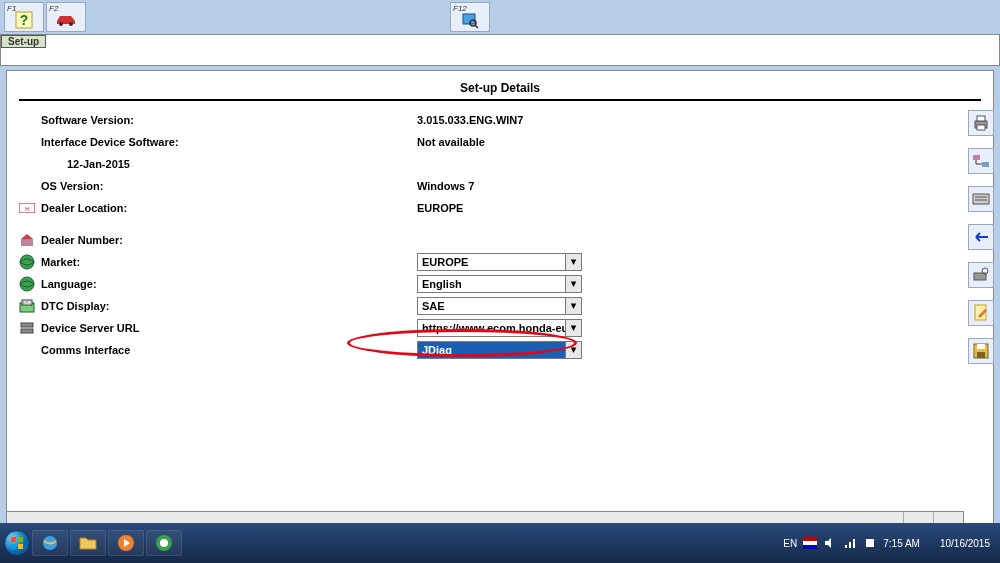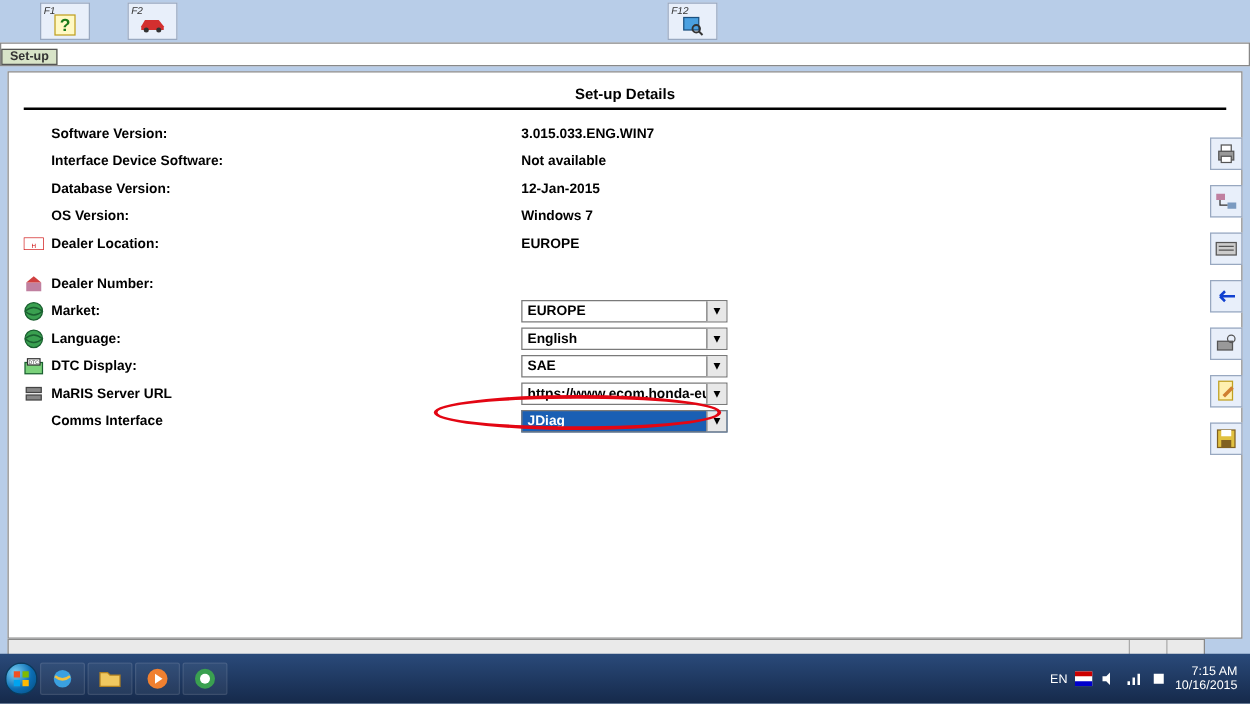--- a/index.html
+++ b/index.html
@@ -23,31 +23,30 @@
   .tb-btn {
     background: #e8effa;
     border: 1px solid #98a8c0;
     width: 40px;
     height: 30px;
     position: relative;
     display: flex;
     align-items: center;
     justify-content: center;
     cursor: pointer;
-    margin-left: 28px;
   }
   .tb-btn .fkey { position: absolute; top: 1px; left: 2px; font-size: 8px; font-style: italic; color: #333; }
   .tb-btn .icn { display:flex; align-items:center; justify-content:center; margin-top:6px;}
   .tb-spacer { flex: 0 0 360px; }
   .tab-row {
     background: #fff;
-    height: 19px;
+    height: 32px;
     border: 1px solid #888;
     display: flex;
-    align-items: flex-end;
+    align-items: flex-start;
   }
   .tab-row .tab {
     background: #d8e4c8;
     border: 1px solid #555;
     padding: 0 6px;
     font-size: 10px;
     font-weight: bold;
     color: #333;
   }
   .main {
@@ -173,21 +172,21 @@
   }
   .tray {
     margin-left: auto;
     display: flex;
     align-items: center;
     gap: 6px;
     color: #fff;
     font-size: 10px;
     padding-right: 6px;
   }
-  .tray .time { display:flex; flex-direction:column; align-items:flex-end; line-height:11px;}
+  .tray .time { display:flex; align-items:flex-end; line-height:11px;gap:20px;}
   .tray .ic { width:14px; height:14px; display:flex; align-items:center; justify-content:center;}
   .highlight-ellipse {
     position: absolute;
     border: 3px solid #e30613;
     border-radius: 50%;
     pointer-events: none;
   }
   svg { display:block; }
 </style>
 </head>
@@ -241,24 +240,20 @@
     <div class="val-col"><span class="val">3.015.033.ENG.WIN7</span></div>
   </div>
   <div class="row">
     <div class="lbl-col">
         <span class="iconslot"></span>
         <span class="lbl">Interface Device Software:</span>
       </div>
     <div class="val-col"><span class="val">Not available</span></div>
   </div>
   <div class="row">
-    <div class="lbl-col">
-        <span class="iconslot"></span>
-        <span class="lbl">Database Version:</span>
-      </div>
     <div class="val-col"><span class="val">12-Jan-2015</span></div>
   </div>
   <div class="row">
     <div class="lbl-col">
         <span class="iconslot"></span>
         <span class="lbl">OS Version:</span>
       </div>
     <div class="val-col"><span class="val">Windows 7</span></div>
   </div>
   <div class="row">
@@ -340,21 +335,21 @@
     </div>
   </div>
   <div class="row">
     <div class="lbl-col">
         <span class="iconslot">
           <svg width="16" height="14" viewBox="0 0 16 14">
             <rect x="2" y="2" width="12" height="4" fill="#888" stroke="#444"></rect>
             <rect x="2" y="8" width="12" height="4" fill="#888" stroke="#444"></rect>
           </svg>
         </span>
-        <span class="lbl">MaRIS Server URL</span>
+        <span class="lbl">Device Server URL</span>
       </div>
     <div class="val-col">
       <div class="combo">
         <span class="ctext">https://www.ecom.honda-eu.com/er</span>
         <span class="cdrop">▾</span>
       </div>
     </div>
   </div>
   <div class="row">
     <div class="lbl-col">

